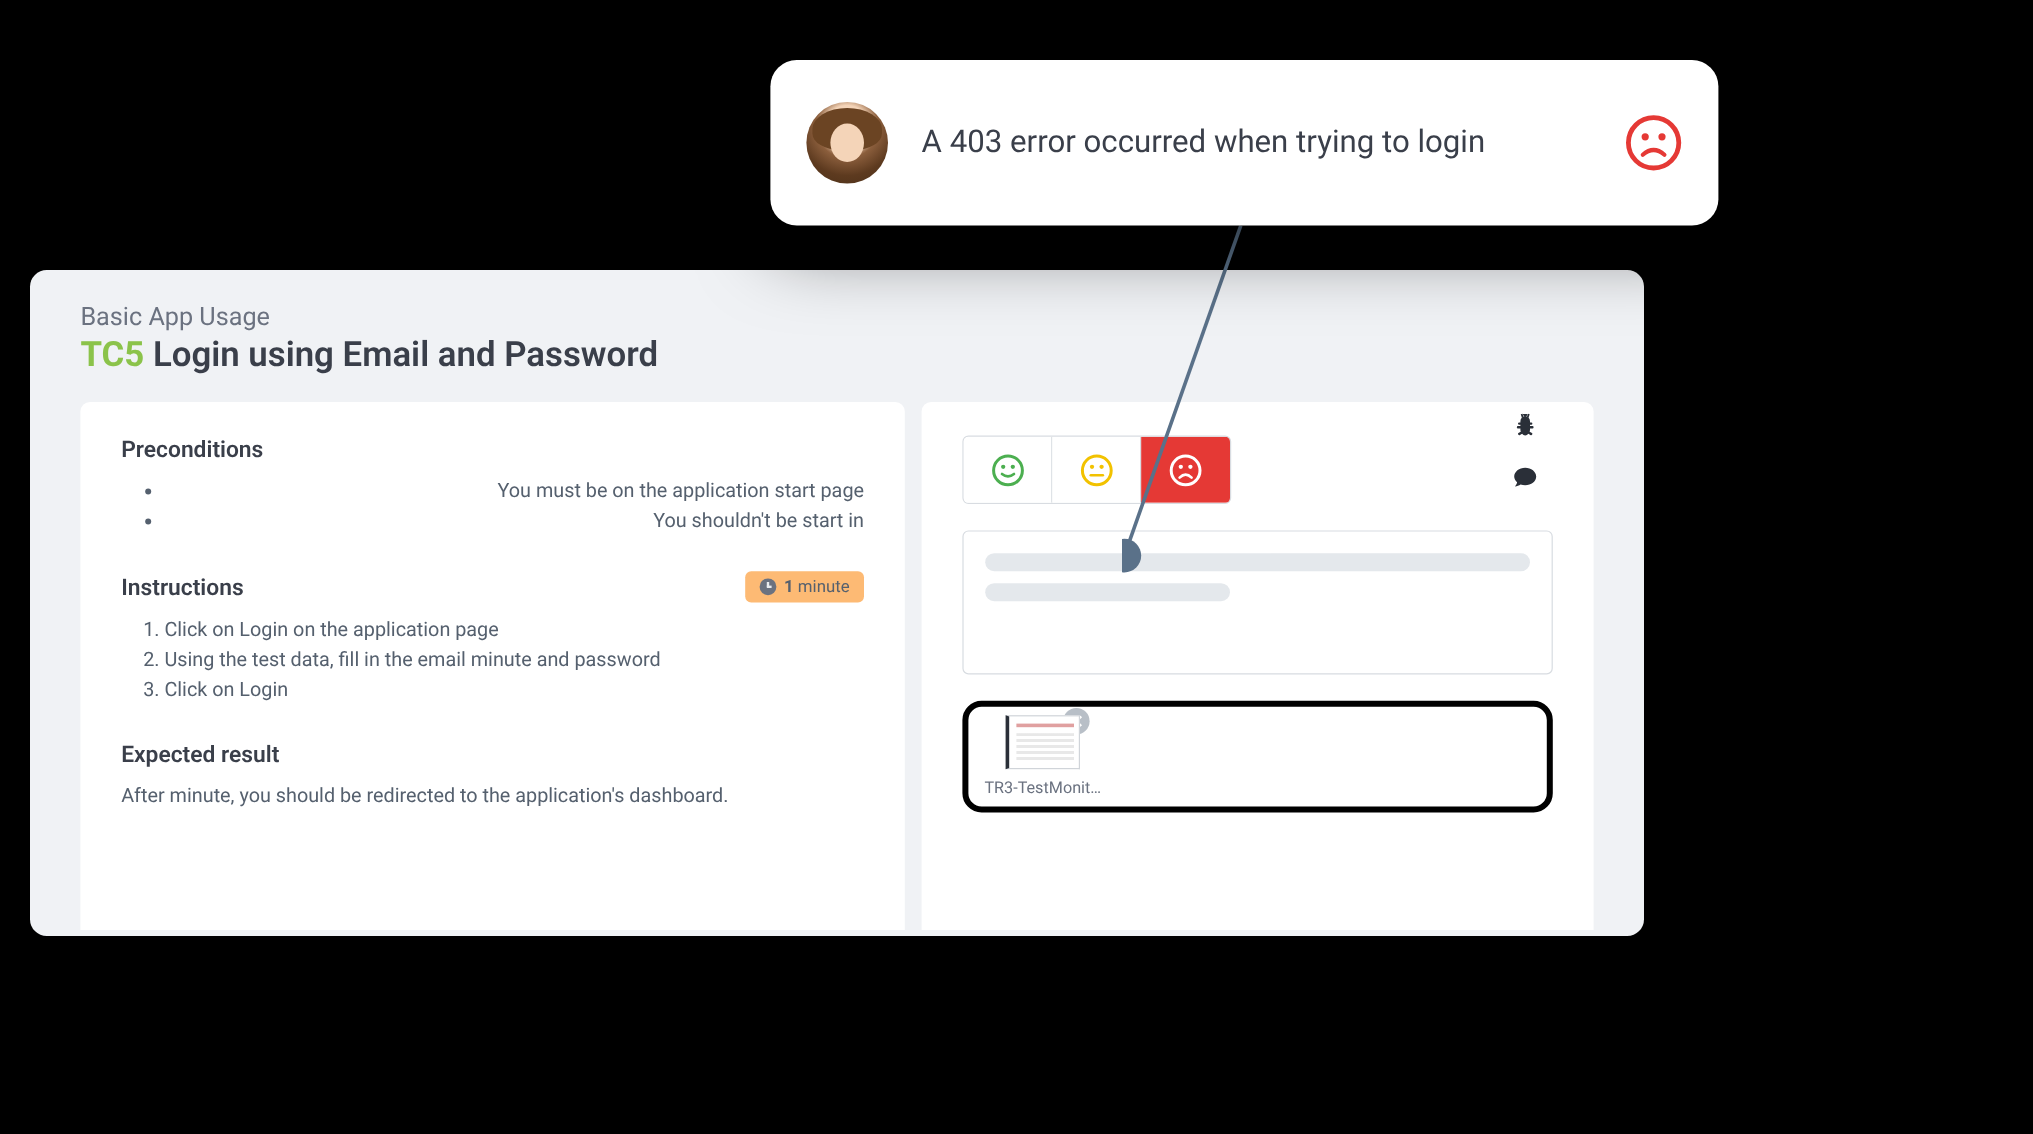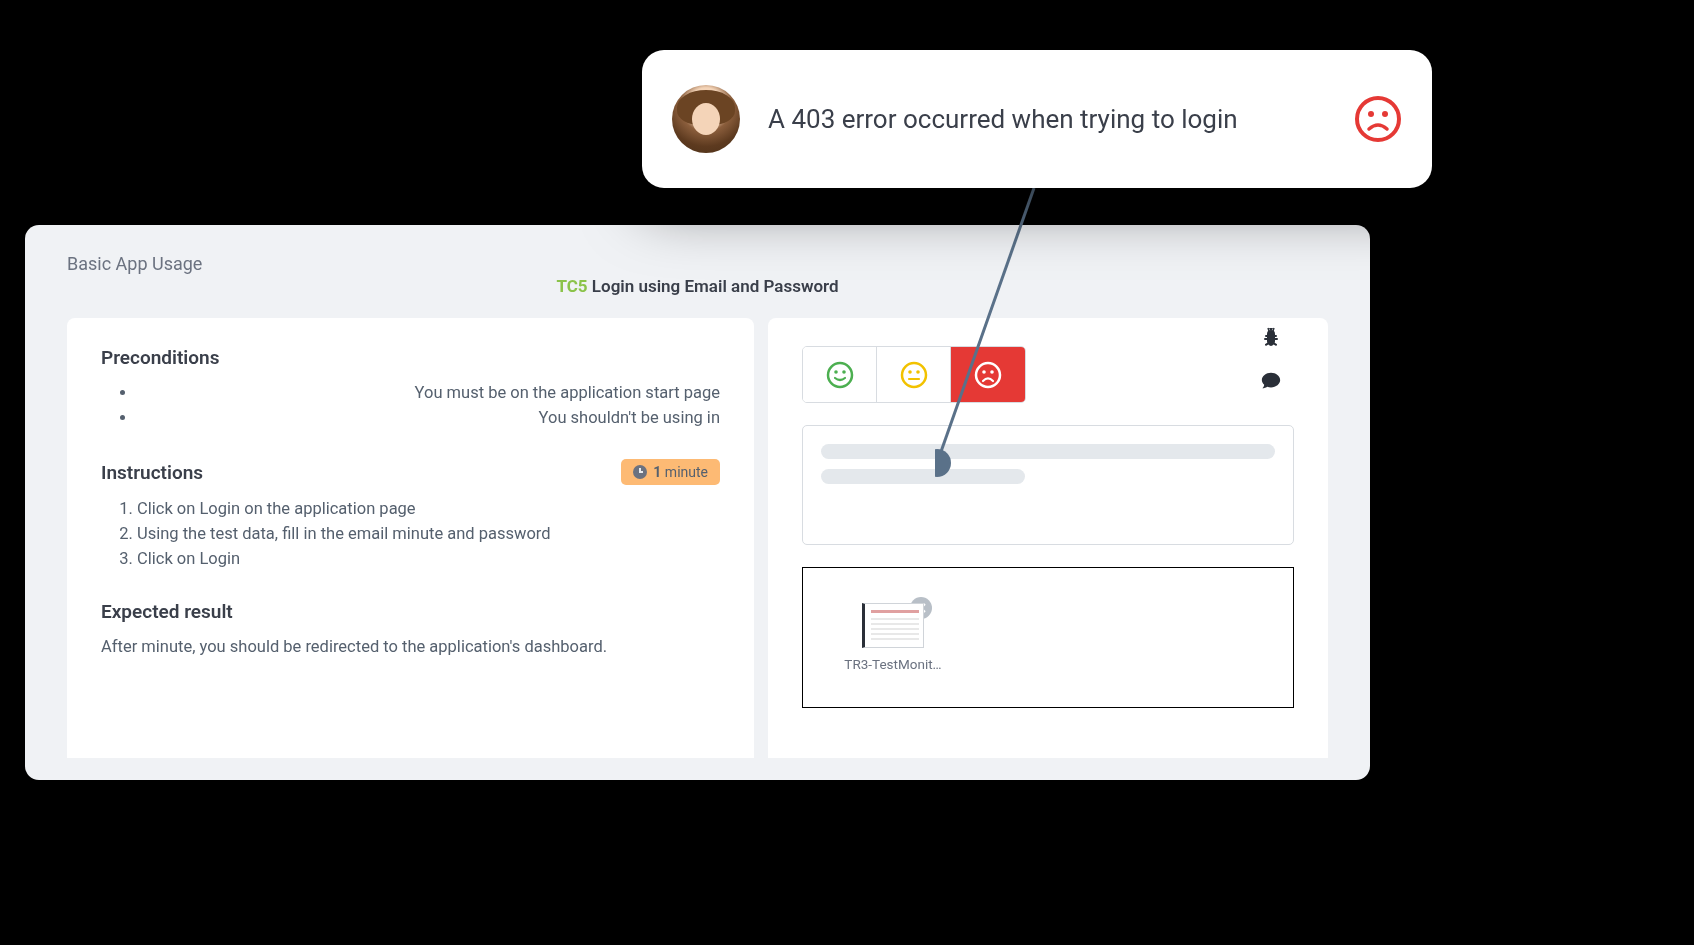--- a/index.html
+++ b/index.html
@@ -74,30 +74,29 @@
       top: 225px;
       left: 25px;
       width: 1345px;
       height: 555px;
       background: #f0f2f5;
       border-radius: 14px;
       box-shadow: 0 15px 50px rgba(0,0,0,0.5);
       padding: 28px 42px 0 42px;
     }
     .breadcrumb {
-      font-size: 18px;
+      font-size: 21px;
       color: #6b7280;
       margin-bottom: 2px;
     }
     .page-title {
-      font-size: 17px;
+      font-size: 29px;
       font-weight: 600;
       color: #3a3f4a;
       margin-bottom: 22px;
-      text-align: center;
     }
     .page-title .tc-id { color: #8bc34a; font-weight: 700; }
     .content-row {
       display: flex;
       gap: 14px;
       height: 440px;
     }
     .card {
       background: #fff;
       border-radius: 8px 8px 0 0;
@@ -198,23 +197,23 @@
       margin-bottom: 22px;
     }
     .placeholder-line {
       height: 15px;
       background: #e4e8ec;
       border-radius: 8px;
       margin-bottom: 10px;
     }
     .placeholder-line.short { width: 45%; }
     .attach-box {
-      border: 1px solid #000000;
-      border-radius: 0;
-      padding: 35px;
+      border: 5px solid #000000;
+      border-radius: 16px;
+      padding: 7px;
     }
     .attach-item {
       display: inline-flex;
       flex-direction: column;
       align-items: center;
       width: 110px;
       position: relative;
     }
     .thumb {
       width: 62px;
@@ -305,21 +304,21 @@
     <span class="tc-id">TC5</span>
     <span>Login using Email and Password</span>
   </div>
 
   <div class="content-row">
 
     <div class="card left-card">
       <div class="section-h">Preconditions</div>
       <ul class="bullets">
         <li>You must be on the application start page</li>
-        <li>You shouldn't be using in</li>
+        <li>You shouldn't be start in</li>
       </ul>
 
       <div class="instructions-row">
         <div class="section-h" style="margin-bottom:0">Instructions</div>
         <div class="time-badge">
           <span class="clock-icon"></span>
           <span><span class="bold">1</span> <span>minute</span></span>
         </div>
       </div>
       <ol class="numbered">

